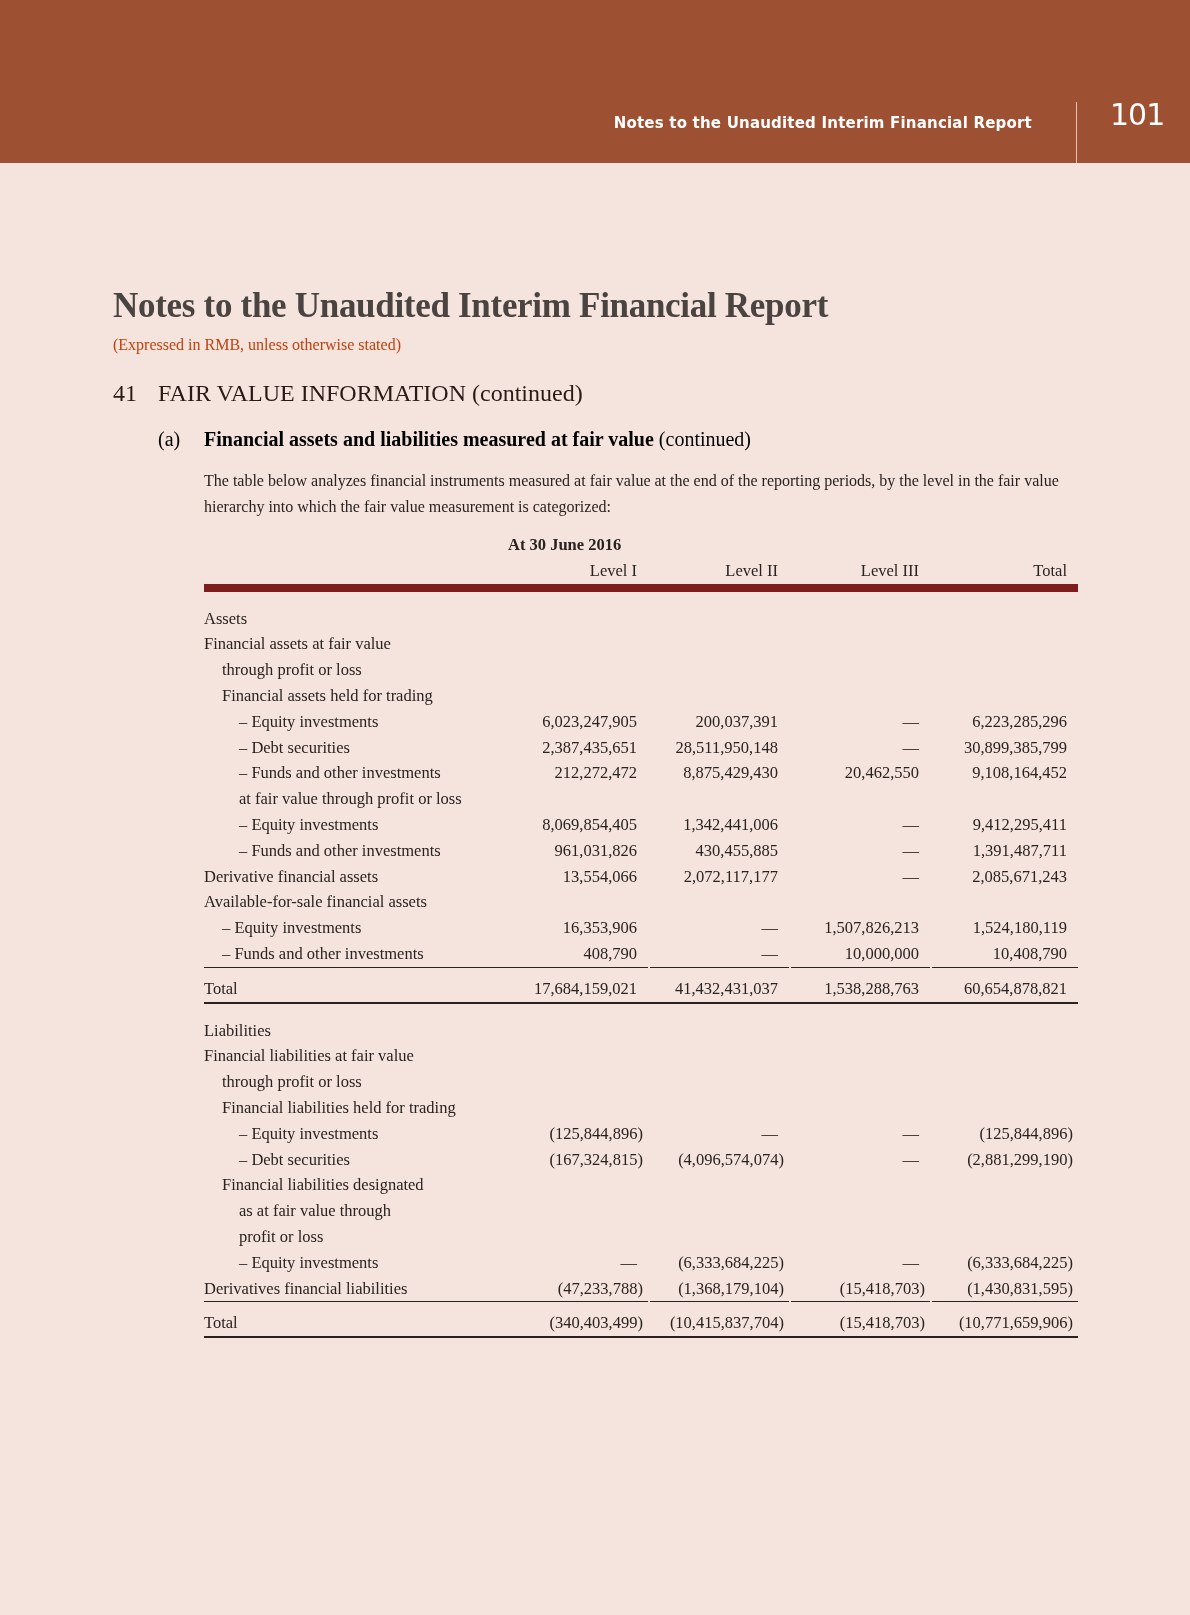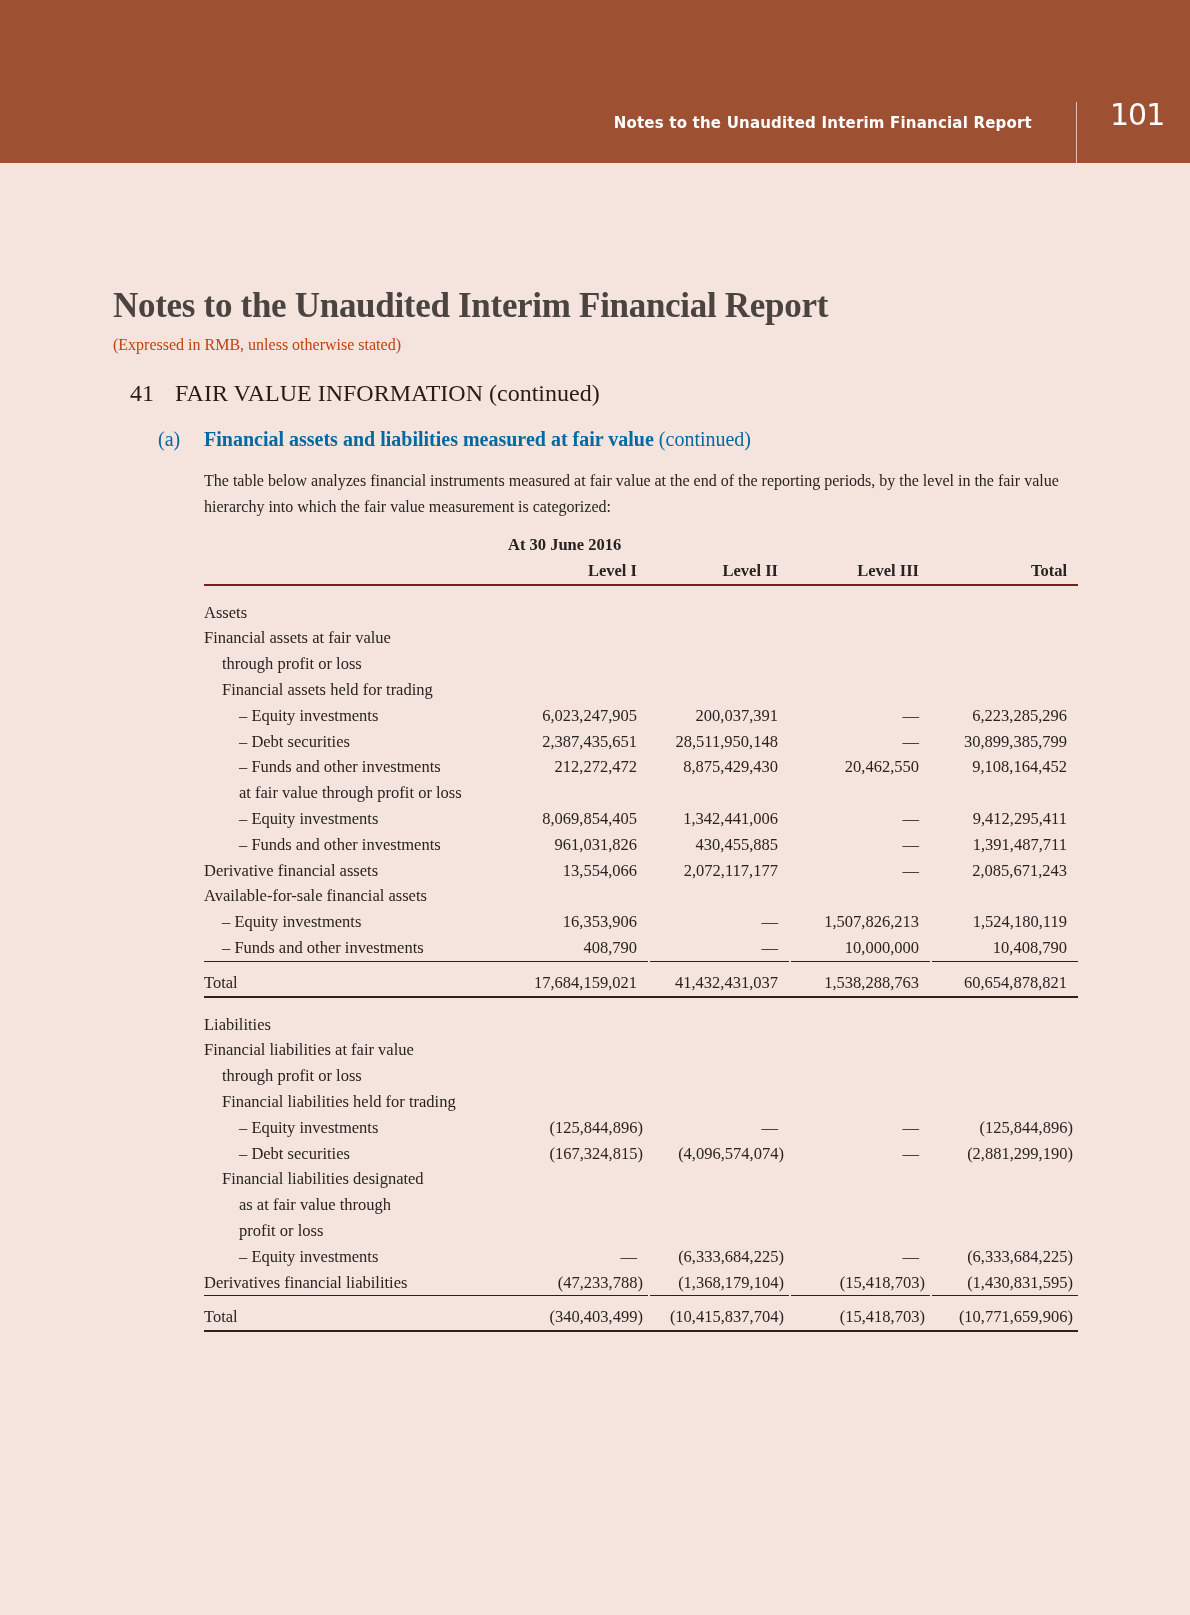--- a/index.html
+++ b/index.html
@@ -33,26 +33,26 @@
   .doc-title {
     position: absolute; left: 113px; top: 286px;
     font-size: 35px; color: #4a4340; font-weight: bold; letter-spacing: -0.3px;
   }
   .doc-subtitle {
     position: absolute; left: 113px; top: 336px;
     font-size: 16px; color: #c2410c;
   }
   .section-heading {
     position: absolute; left: 113px; top: 380px;
-    font-size: 24px; color: #2a1a16; margin-left: 17px;
+    font-size: 24px; color: #2a1a16;
   }
   .section-heading .num { display: inline-block; width: 45px; }
   .subsection-heading {
     position: absolute; left: 158px; top: 428px;
-    font-size: 20px; color: #0369a1;
+    font-size: 20px; color: #000000;
   }
   .subsection-heading .letter { display: inline-block; width: 46px; }
   .subsection-heading .bold { font-weight: bold; }
   .intro {
     position: absolute; left: 204px; top: 468px; width: 875px;
     font-size: 16px; line-height: 26px; color: #2a2220;
   }
   table.fv {
     position: absolute; left: 204px; top: 532px; width: 874px;
     border-collapse: collapse;
@@ -60,21 +60,21 @@
   }
   table.fv td { padding: 0; height: 25.8px; line-height: 25.8px; white-space: nowrap; }
   table.fv td.num { text-align: right; padding-right: 11px; }
   table.fv td.num.neg { padding-right: 5px; }
   .col-label { width: 304px; }
   .col-l1 { width: 141px; }
   .col-l2 { width: 141px; }
   .col-l3 { width: 141px; }
   .col-tot { width: 147px; }
   .period-row td { text-align: left; font-weight: bold; height: 26px; }
-  .levels-row td { font-weight: bold; border-bottom: 2px solid #7f1d1d; }
+  .levels-row td { font-weight: normal; border-bottom: 8px solid #7f1d1d; }
   .levels-row td.num { padding-right: 11px; }
   .gap td { height: 8px; }
   .ind1 { padding-left: 18px !important; }
   .ind2 { padding-left: 35px !important; }
   .rule-thin td { border-bottom: 1px solid #2a2220; }
   .total-row td { border-bottom: 2px solid #2a2220; height: 30px; line-height: 30px; }
   .lvl-sep { border-left: 2px solid #f4e4dd; }
 </style>
 </head>
 <body>

